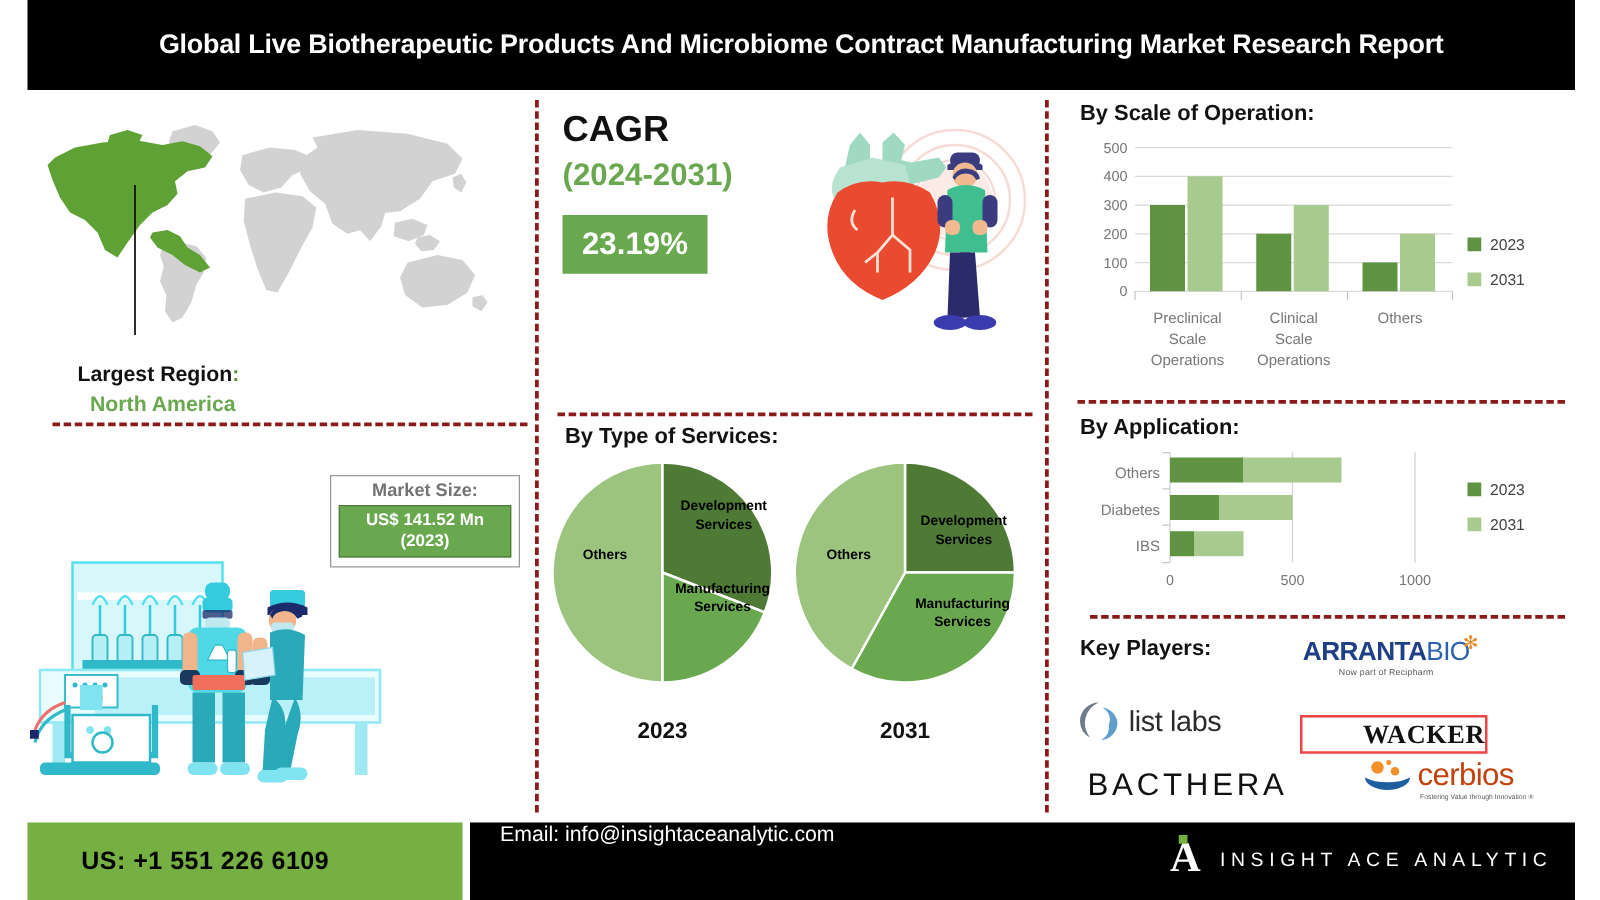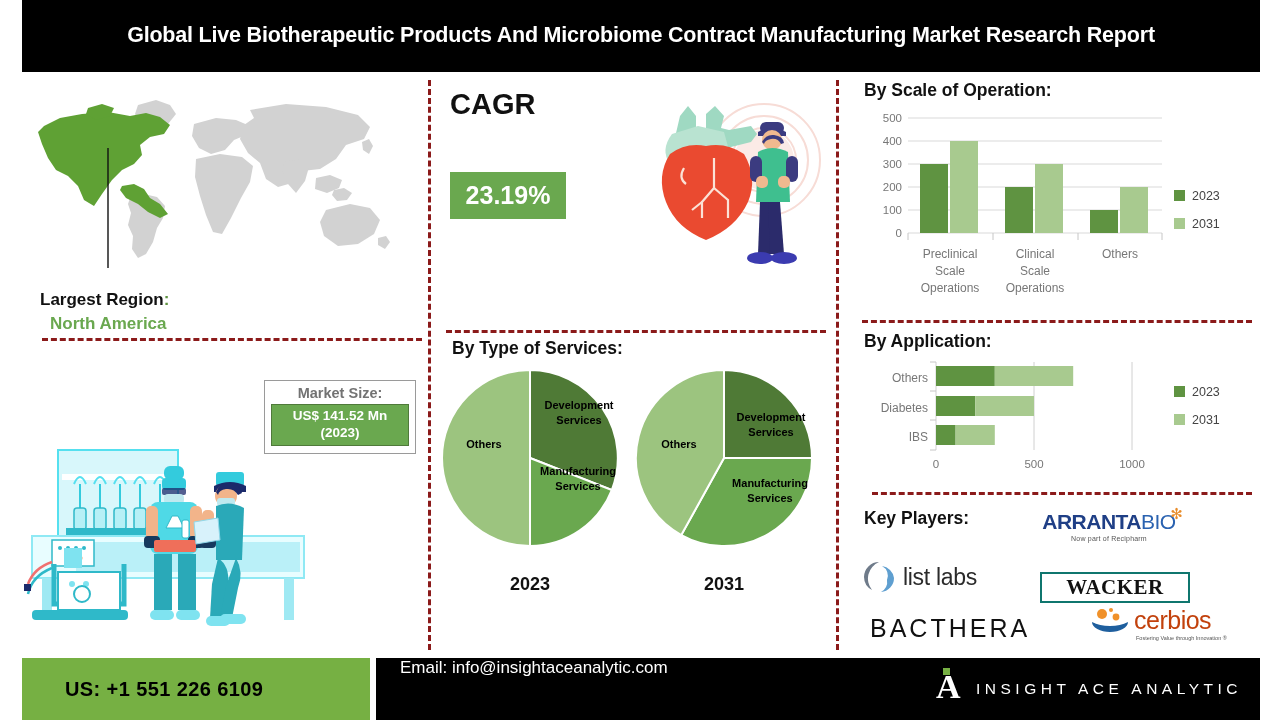--- a/index.html
+++ b/index.html
@@ -34,21 +34,21 @@
   .hdiv { position:absolute; height:0; border-top:3px dashed #8b1a1a; }
   .hdiv.left1  { left:42px;  width:380px; top:266px; }
   .hdiv.mid1   { left:446px; width:380px; top:258px; }
   .hdiv.right1 { left:862px; width:390px; top:248px; }
   .hdiv.right2 { left:872px; width:380px; top:420px; }
 
   
   .map-wrap { position:absolute; left:26px; top:14px; width:390px; height:200px; }
   .map-wrap svg { width:100%; height:100%; display:block; }
 
-  .region-block { position:absolute; left:40px; top:218px; }
+  .region-block { position:absolute; left:62px; top:218px; }
   .region-label { font-size:17px; font-weight:bold; color:#111; }
   .region-label .colon { color:#5f9341; }
   .region-value { font-size:17px; font-weight:bold; color:#6aa84f; margin-top:4px; margin-left:10px; }
 
   .mkt-box {
     position:absolute; left:264px; top:308px; width:152px; height:74px;
     border:1px solid #9a9a9a; background:#fff; padding:4px 6px; text-align:center;
   }
   .mkt-title { font-size:14.5px; font-weight:bold; color:#737373; margin-bottom:3px; }
   .mkt-value {
@@ -99,21 +99,21 @@
   .arranta-main { font-size:21px; font-weight:bold; letter-spacing:-0.5px; color:#1f3f86; }
   .arranta-main .bio { color:#2a62b0; font-weight:normal; }
   .arranta-sub { font-size:7px; color:#555; margin-top:1px; letter-spacing:0.2px; }
   .star { position:absolute; left:128px; top:-5px; color:#e88c2a; font-size:15px; }
 
   .logo-listlabs { left:0px; top:58px; width:170px; display:flex; align-items:center; gap:7px; }
   .ll-text { font-size:23px; color:#2b2b2b; letter-spacing:-0.3px; }
 
   .logo-wacker {
     left:178px; top:70px; width:150px; height:31px;
-    border:2px solid #0f766e; display:flex; align-items:center; justify-content:center;
+    border:2px solid #ef4444; display:flex; align-items:center; justify-content:flex-end;
   }
   .wacker-text { font-size:21px; font-weight:bold; font-family:"Liberation Serif", serif; letter-spacing:0.5px; color:#111; }
 
   .logo-bacthera { left:8px; top:112px; font-size:25px; letter-spacing:3px; color:#111; font-weight:300; }
 
   .logo-cerbios { left:228px; top:104px; width:170px; }
   .cerbios-text { font-size:25px; color:#c2410c; letter-spacing:-0.5px; margin-left:44px; }
   .cerbios-sub { font-size:5.5px; color:#555; margin-left:46px; margin-top:-1px; }
 
   
@@ -286,20 +286,21 @@
         <polygon points="180,78 204,74 206,96 182,100" fill="#d8f2fb" stroke="#8fd8ea" stroke-width="1"></polygon>
         <path d="M204 114 q12 8 10 26 l-4 34 h-14 l2 -34z" fill="#2aa9b8"></path>
         <path d="M222 114 q8 14 2 30 l-6 30 h-12 l6 -32z" fill="#2aa9b8"></path>
         <rect x="192" y="172" width="24" height="10" rx="5" fill="#7fe3f0"></rect>
         <rect x="206" y="170" width="26" height="10" rx="5" fill="#7fe3f0"></rect>
       </g>
     </svg>
   </div>
 
   <div class="cagr-word">CAGR</div>
+  <div class="cagr-years">(2024-2031)</div>
   <div class="cagr-pill">23.19%</div>
 
   <div class="heart-wrap">
     <svg viewBox="0 0 210 205" xmlns="http://www.w3.org/2000/svg">
       <g fill="none" stroke="#f7dcd6" stroke-width="2">
         <circle cx="150" cy="78" r="20"></circle>
           <circle cx="150" cy="78" r="32"></circle>
         <circle cx="150" cy="78" r="44"></circle>
           <circle cx="150" cy="78" r="56"></circle>
       </g>

